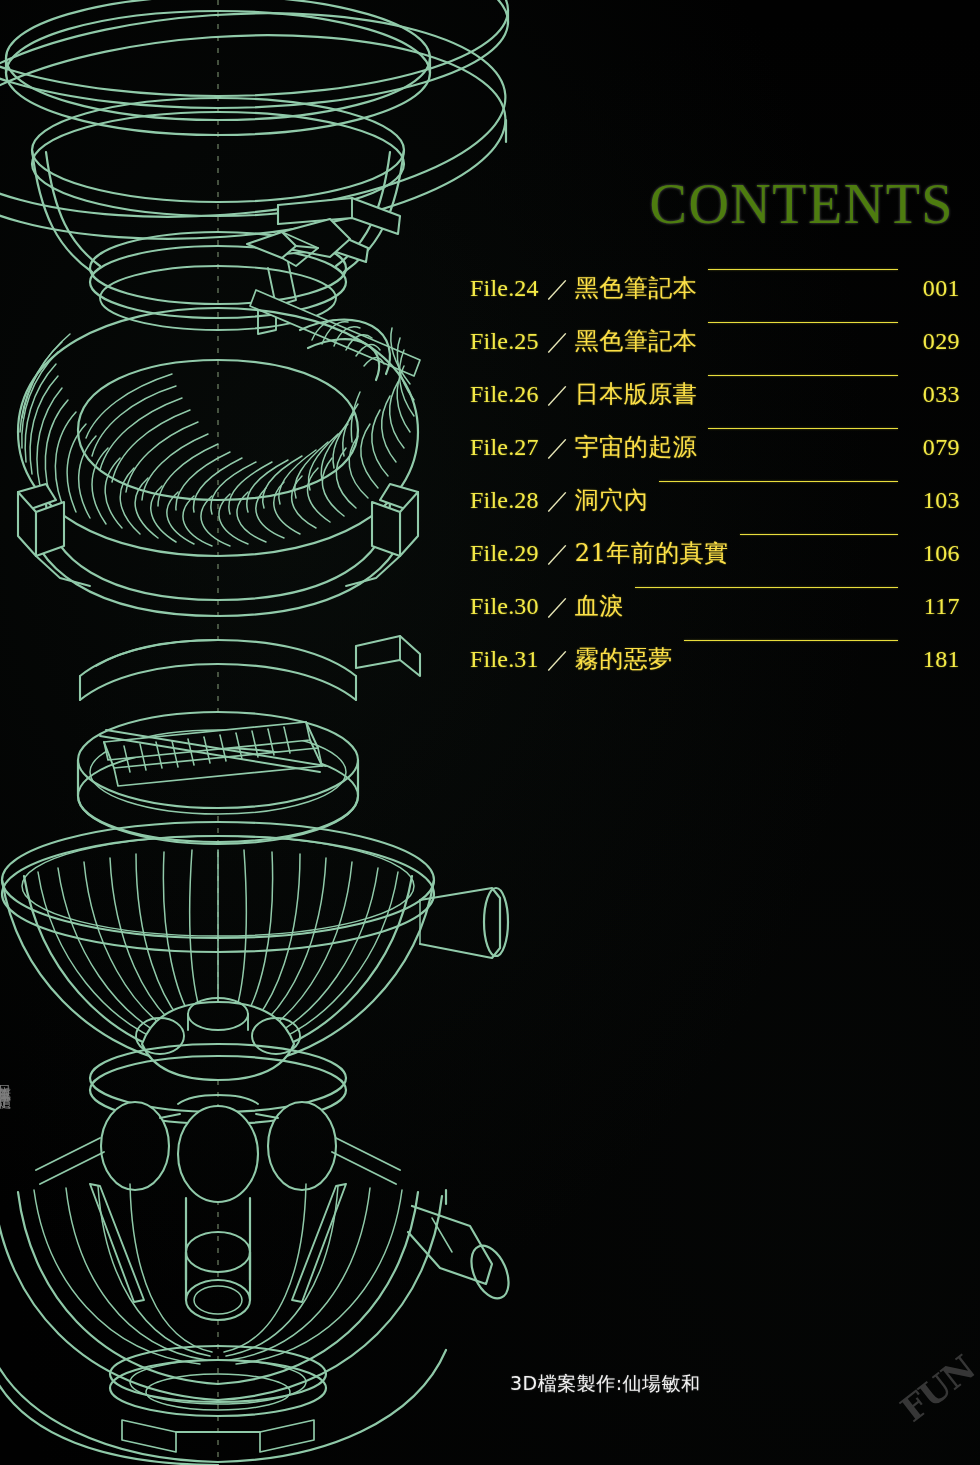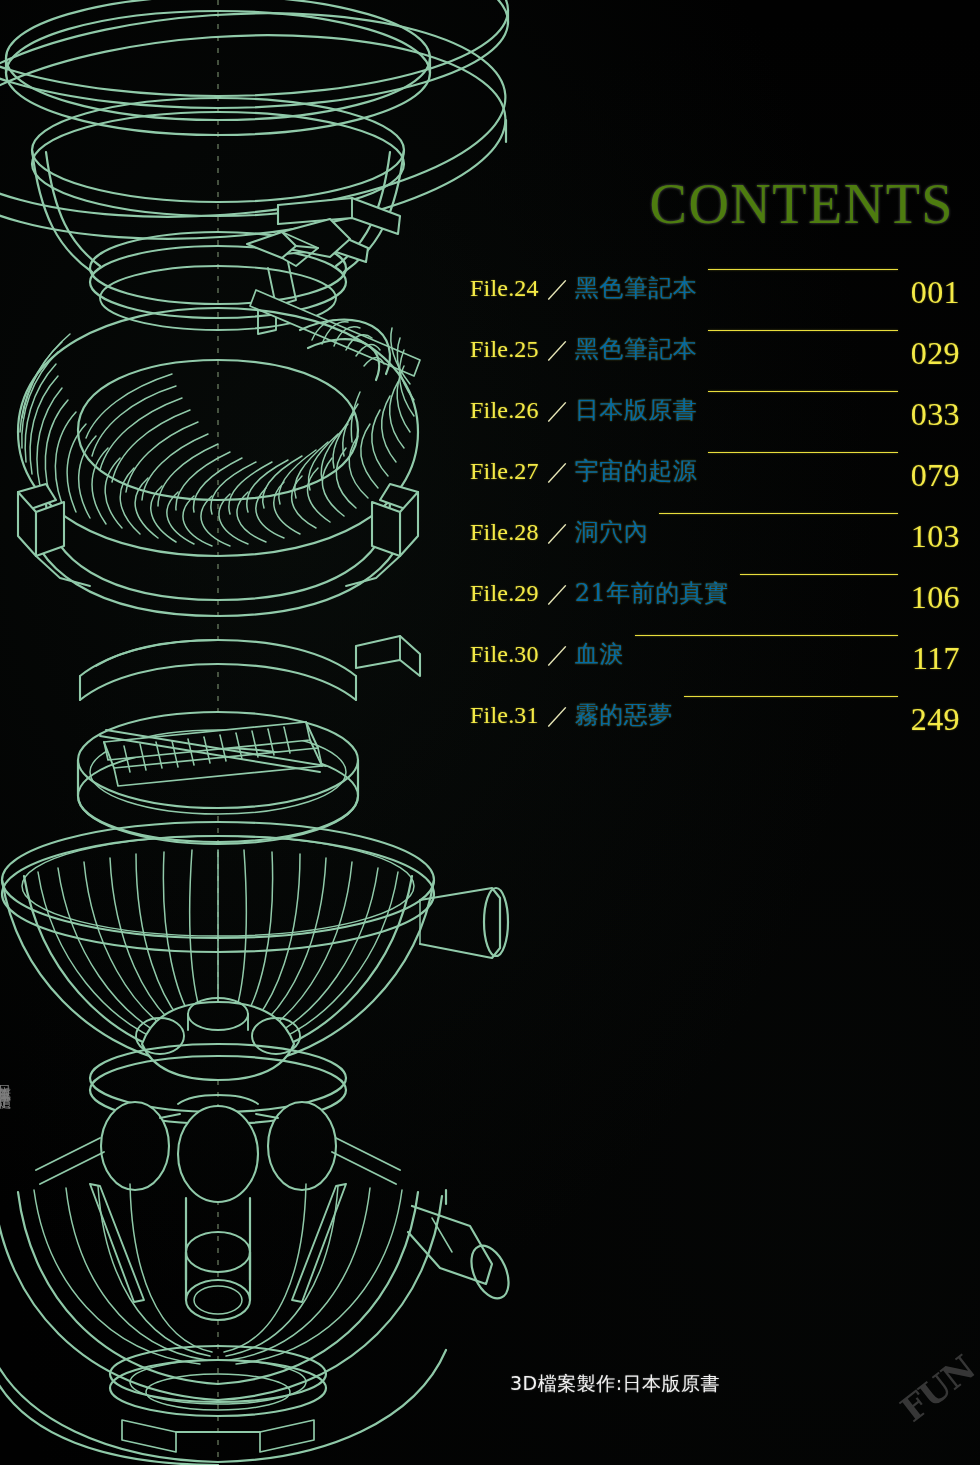--- a/index.html
+++ b/index.html
@@ -92,39 +92,39 @@
     font-family: "DejaVu Sans", "Liberation Sans", sans-serif;
     font-size: 23px;
     color: #e9e8b8;
     padding: 0 5px 0 8px;
     transform: translateY(1px);
   }
 
   .toc-title {
     font-family: "DejaVu Serif", "Liberation Serif", serif;
     font-size: 24px;
-    color: #0369a1;
+    color: #fde047;
     letter-spacing: 0.5px;
     text-shadow: 0 0 2px rgba(242,231,63,0.45);
   }
 
   .toc-leader {
     flex: 1 1 auto;
     height: 1px;
     min-width: 28px;
     background: #e8dd3c;
     margin: 0 10px 0 11px;
     position: relative;
     top: -7px;
     box-shadow: 0 0 2px rgba(232,221,60,0.5);
   }
 
   .toc-page {
     font-family: "Liberation Serif", "DejaVu Serif", serif;
-    font-size: 32px;
+    font-size: 24px;
     color: #f4ea46;
     width: 52px;
     text-align: right;
     letter-spacing: 0.4px;
     text-shadow: 0 0 2px rgba(242,231,63,0.45);
   }
 
   
   #credit {
     position: absolute;
@@ -540,25 +540,25 @@
       <span class="toc-title">血淚</span>
       <span class="toc-leader"></span>
       <span class="toc-page">117</span>
     </div>
 
     <div class="toc-row">
       <span class="toc-file">File.31</span>
       <span class="toc-slash">／</span>
       <span class="toc-title">霧的惡夢</span>
       <span class="toc-leader"></span>
-      <span class="toc-page">249</span>
+      <span class="toc-page">181</span>
     </div>
 
   </div>
 
-  <div id="credit">3D檔案製作:日本版原書</div>
+  <div id="credit">3D檔案製作:仙場敏和</div>
 
   <div id="watermark">FUN</div>
 
   <div id="spine-text">日本版原書 定價</div>
 
   <div class="vignette"></div>
 </div>
 
 </body></html>

